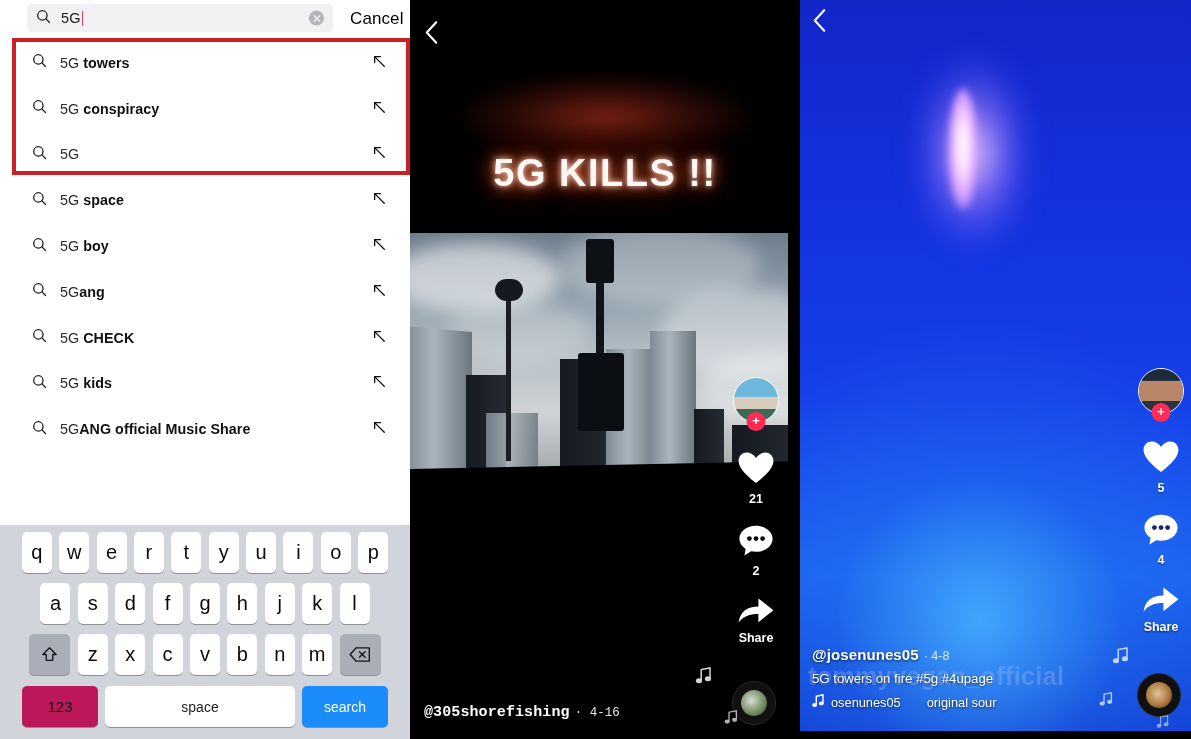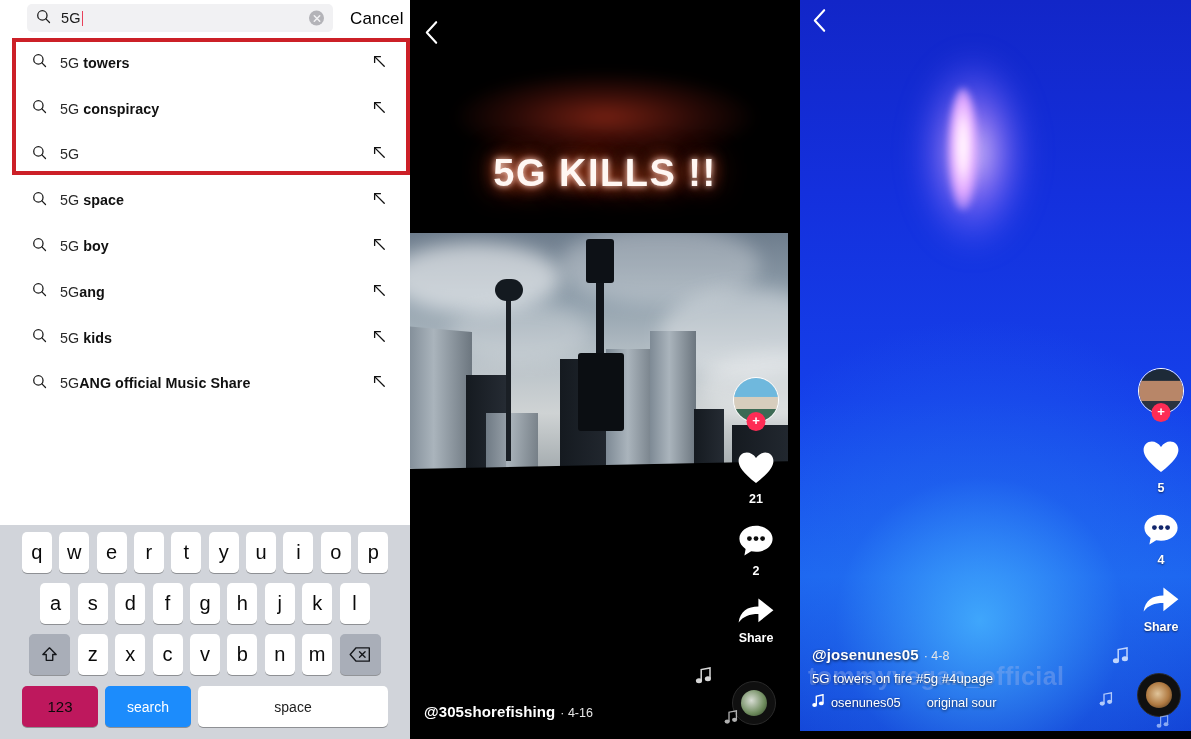--- a/index.html
+++ b/index.html
@@ -345,20 +345,31 @@
               <line x1="14" y1="14" x2="3" y2="3" stroke="#111" stroke-width="1.5" stroke-linecap="round"></line>
               <polyline points="3,9.6 3,3 9.6,3" fill="none" stroke="#111" stroke-width="1.5" stroke-linecap="round" stroke-linejoin="round"></polyline>
             </svg></span>
         </div>
         <div class="sugg">
           <span class="mag2"><svg width="15" height="15" viewBox="0 0 20 20">
               <circle cx="8.5" cy="8.5" r="6.2" fill="none" stroke="#1b1b1b" stroke-width="1.7"></circle>
               <line x1="13.2" y1="13.2" x2="18" y2="18" stroke="#1b1b1b" stroke-width="1.7" stroke-linecap="round"></line>
             </svg></span>
           <span class="sugg-label"><span class="pre">5G</span><span class="bold">ang</span></span>
+          <span class="arrow-ul"><svg width="14" height="14" viewBox="0 0 16 16">
+              <line x1="14" y1="14" x2="3" y2="3" stroke="#111" stroke-width="1.5" stroke-linecap="round"></line>
+              <polyline points="3,9.6 3,3 9.6,3" fill="none" stroke="#111" stroke-width="1.5" stroke-linecap="round" stroke-linejoin="round"></polyline>
+            </svg></span>
+        </div>
+        <div class="sugg">
+          <span class="mag2"><svg width="15" height="15" viewBox="0 0 20 20">
+              <circle cx="8.5" cy="8.5" r="6.2" fill="none" stroke="#1b1b1b" stroke-width="1.7"></circle>
+              <line x1="13.2" y1="13.2" x2="18" y2="18" stroke="#1b1b1b" stroke-width="1.7" stroke-linecap="round"></line>
+            </svg></span>
+          <span class="sugg-label"><span class="pre">5G</span><span class="bold"> CHECK</span></span>
           <span class="arrow-ul"><svg width="14" height="14" viewBox="0 0 16 16">
               <line x1="14" y1="14" x2="3" y2="3" stroke="#111" stroke-width="1.5" stroke-linecap="round"></line>
               <polyline points="3,9.6 3,3 9.6,3" fill="none" stroke="#111" stroke-width="1.5" stroke-linecap="round" stroke-linejoin="round"></polyline>
             </svg></span>
         </div>
         <div class="sugg">
           <span class="mag2"><svg width="15" height="15" viewBox="0 0 20 20">
               <circle cx="8.5" cy="8.5" r="6.2" fill="none" stroke="#1b1b1b" stroke-width="1.7"></circle>
               <line x1="13.2" y1="13.2" x2="18" y2="18" stroke="#1b1b1b" stroke-width="1.7" stroke-linecap="round"></line>
             </svg></span>
@@ -423,22 +434,22 @@
         <div class="key fn">
           <svg width="22" height="17" viewBox="0 0 26 19">
             <path d="M8.4 1.6 H24 V17.4 H8.4 L1.4 9.5 Z" fill="none" stroke="#14161a" stroke-width="1.6" stroke-linejoin="round"></path>
             <line x1="12.4" y1="6.3" x2="19" y2="12.8" stroke="#14161a" stroke-width="1.6" stroke-linecap="round"></line>
             <line x1="19" y1="6.3" x2="12.4" y2="12.8" stroke="#14161a" stroke-width="1.6" stroke-linecap="round"></line>
           </svg>
         </div>
       </div>
       <div class="kb-row r4">
         <div class="key num">123</div>
+        <div class="key space">space</div>
         <div class="key searchkey">search</div>
-        <div class="key space">space</div>
       </div>
     </div>
   </div>
 
   <div class="mid-panel">
 
     <div class="kills-area">
       <div class="kills-glow"></div>
       <div class="kills-text">5G KILLS !!</div>
     </div>
@@ -499,21 +510,21 @@
       <div class="rail-item" style="margin-top:18px">
         <span>
           <svg width="38" height="29" viewBox="0 0 38 29">
             <path d="M1.6 26.5 C3.2 15.4 10.6 10.6 21.4 10.6 V2.4 L36.4 14.3 L21.4 26.2 V18 C12.4 18 6.2 20.4 1.6 26.5 Z" fill="#fff"></path>
           </svg>
         </span>
         <span class="rail-label">Share</span>
       </div>
     </div>
 
-    <div class="meta" style="left:14px;bottom:18px;">
+    <div class="meta" style="left:14px;bottom:18px;font-family:Liberation Mono, monospace;">
       <div>
         <span class="meta-user">@305shorefishing</span><span class="meta-date">·&nbsp;<span>4-16</span></span>
       </div>
     </div>
 
     <div class="disc" style="right:12px;bottom:14px;">
       <div class="dimg" style="background:radial-gradient(circle at 40% 40%,#d8ddd4,#6d8a5c 60%,#2a3a22);"></div>
     </div>
     <div class="note" style="right:76px;bottom:50px;">
       <svg width="17" height="18" viewBox="0 0 17 18">

